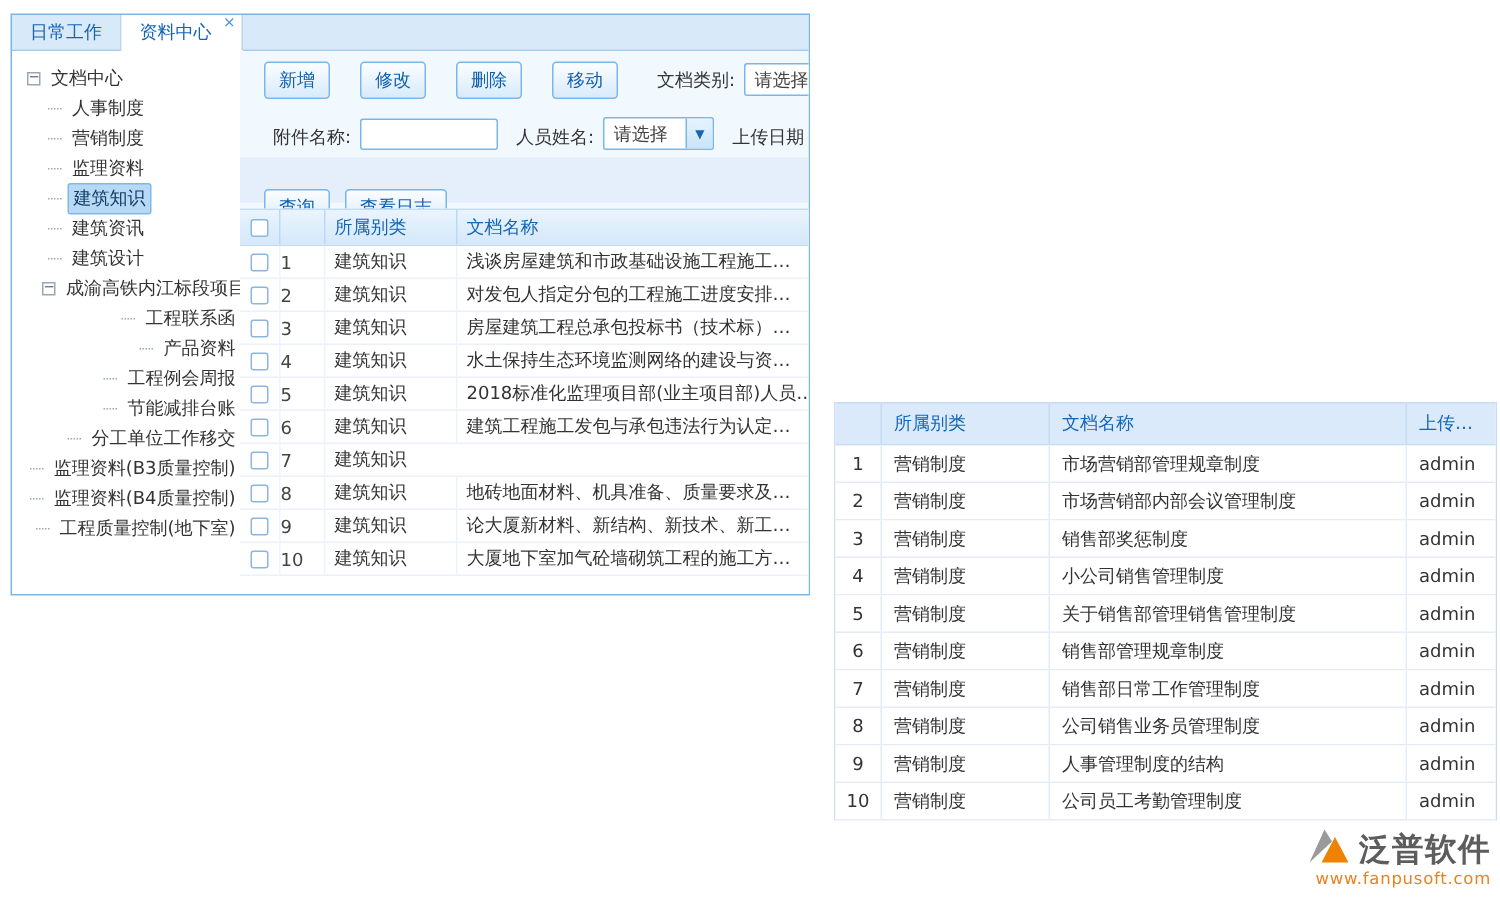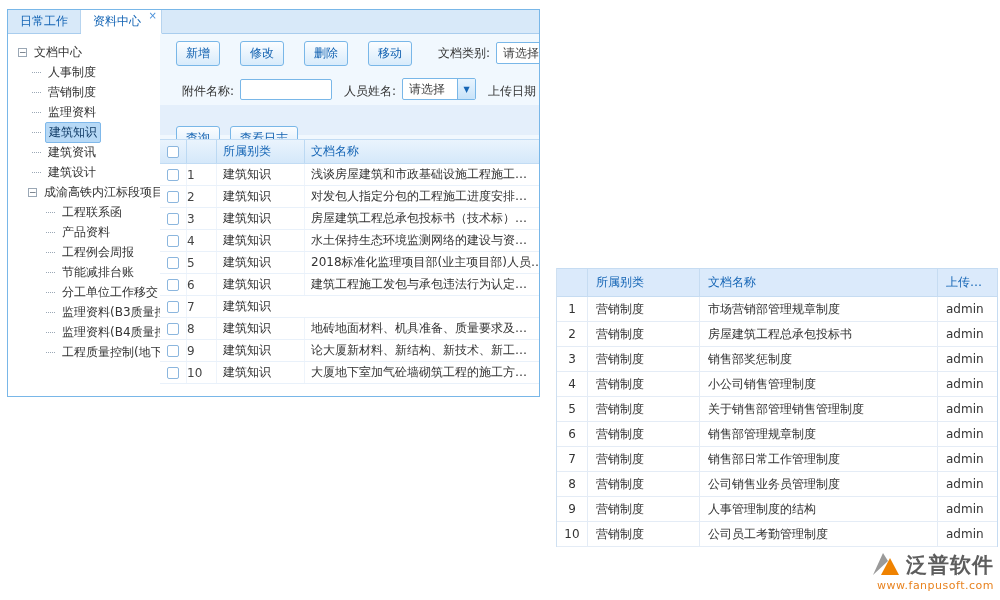--- a/index.html
+++ b/index.html
@@ -17,21 +17,21 @@
   .tab .close { position:absolute; top:0; right:4px; font-size:10px; color:#4a90d9; line-height:12px; }
 
   .w1-body { display:flex; height:362px; }
   .sidebar { width:152px; background:#fff; padding:8px 0 0 10px; overflow:hidden; font-size:12px; color:#333; }
   .titem { height:20px; display:flex; align-items:center; white-space:nowrap; }
   .pmbox { width:9px; height:9px; border:1px solid #9aa7b5; background:#fff; color:#55606e;
            font-size:9px; line-height:7px; text-align:center; margin-right:4px; flex:0 0 auto; }
   .dash { display:inline-block; width:9px; border-top:1px dotted #9aa7b5; margin-right:4px; flex:0 0 auto; }
   .lv1 { padding-left:14px; }
   .subroot { padding-left:10px; }
-  .lv2 { padding-left:28px; }
+  .lv2 { padding-left:28px;justify-content:flex-end; }
   .tlabel { padding:1px 3px; border-radius:2px; }
   .tlabel.sel { background:#b7d9f6; border:1px solid #7fb8ea; color:#123c66; }
 
   .mainp { flex:1; background:#f1f8fe; display:flex; flex-direction:column; overflow:hidden; }
   .trow1 { display:flex; align-items:center; height:34px; padding-left:16px; margin-top:2px; }
   .trow2 { display:flex; align-items:flex-end; height:30px; padding-left:16px; }
   .trow3 { display:flex; align-items:center; height:30px; padding-left:16px; background:#e4effb;
            margin-top:5px; gap:10px; }
   .btn { font-size:12px; color:#1060b0; background:linear-gradient(#fbfdff,#d8ebfb);
          border:1px solid #79b7e8; border-radius:3px; padding:3px 9px; margin-right:20px;
@@ -75,21 +75,21 @@
   .w2head .cat, .w2head .nm, .w2head .up { border-left:1px solid #c6dcf2; height:100%;
             display:flex; align-items:center; }
   .w2row { display:flex; align-items:center; height:25px; border-bottom:1px solid #e4ecf6;
            font-size:12px; color:#333; background:#fff; }
   .w2row .cat, .w2row .nm, .w2row .up { border-left:1px solid #e4ecf6; height:100%;
            display:flex; align-items:center; }
 
   
   .logo { position:absolute; right:6px; bottom:8px; text-align:right; }
   .brand-row { display:flex; align-items:flex-end; justify-content:flex-end; gap:5px; }
-  .brand { font-size:21px; font-weight:bold; color:#5d5d5d; letter-spacing:1px; line-height:1;font-family:Liberation Mono, monospace; }
+  .brand { font-size:21px; font-weight:bold; color:#5d5d5d; letter-spacing:1px; line-height:1; }
   .site { font-size:11px; color:#e8821e; margin-top:2px; letter-spacing:0.5px; }
 </style>
 </head>
 <body>
 
 <div class="w1">
   <div class="tabbar">
     <div class="tab">日常工作</div>
     <div class="tab active">
       <span>资料中心</span>
@@ -301,21 +301,21 @@
 
   <div class="w2row">
     <span class="n">1</span>
     <span class="cat">营销制度</span>
     <span class="nm">市场营销部管理规章制度</span>
     <span class="up">admin</span>
   </div>
   <div class="w2row">
     <span class="n">2</span>
     <span class="cat">营销制度</span>
-    <span class="nm">房屋建筑工程总承包投标书</span>
+    <span class="nm">市场营销部内部会议管理制度</span>
     <span class="up">admin</span>
   </div>
   <div class="w2row">
     <span class="n">3</span>
     <span class="cat">营销制度</span>
     <span class="nm">销售部奖惩制度</span>
     <span class="up">admin</span>
   </div>
   <div class="w2row">
     <span class="n">4</span>

